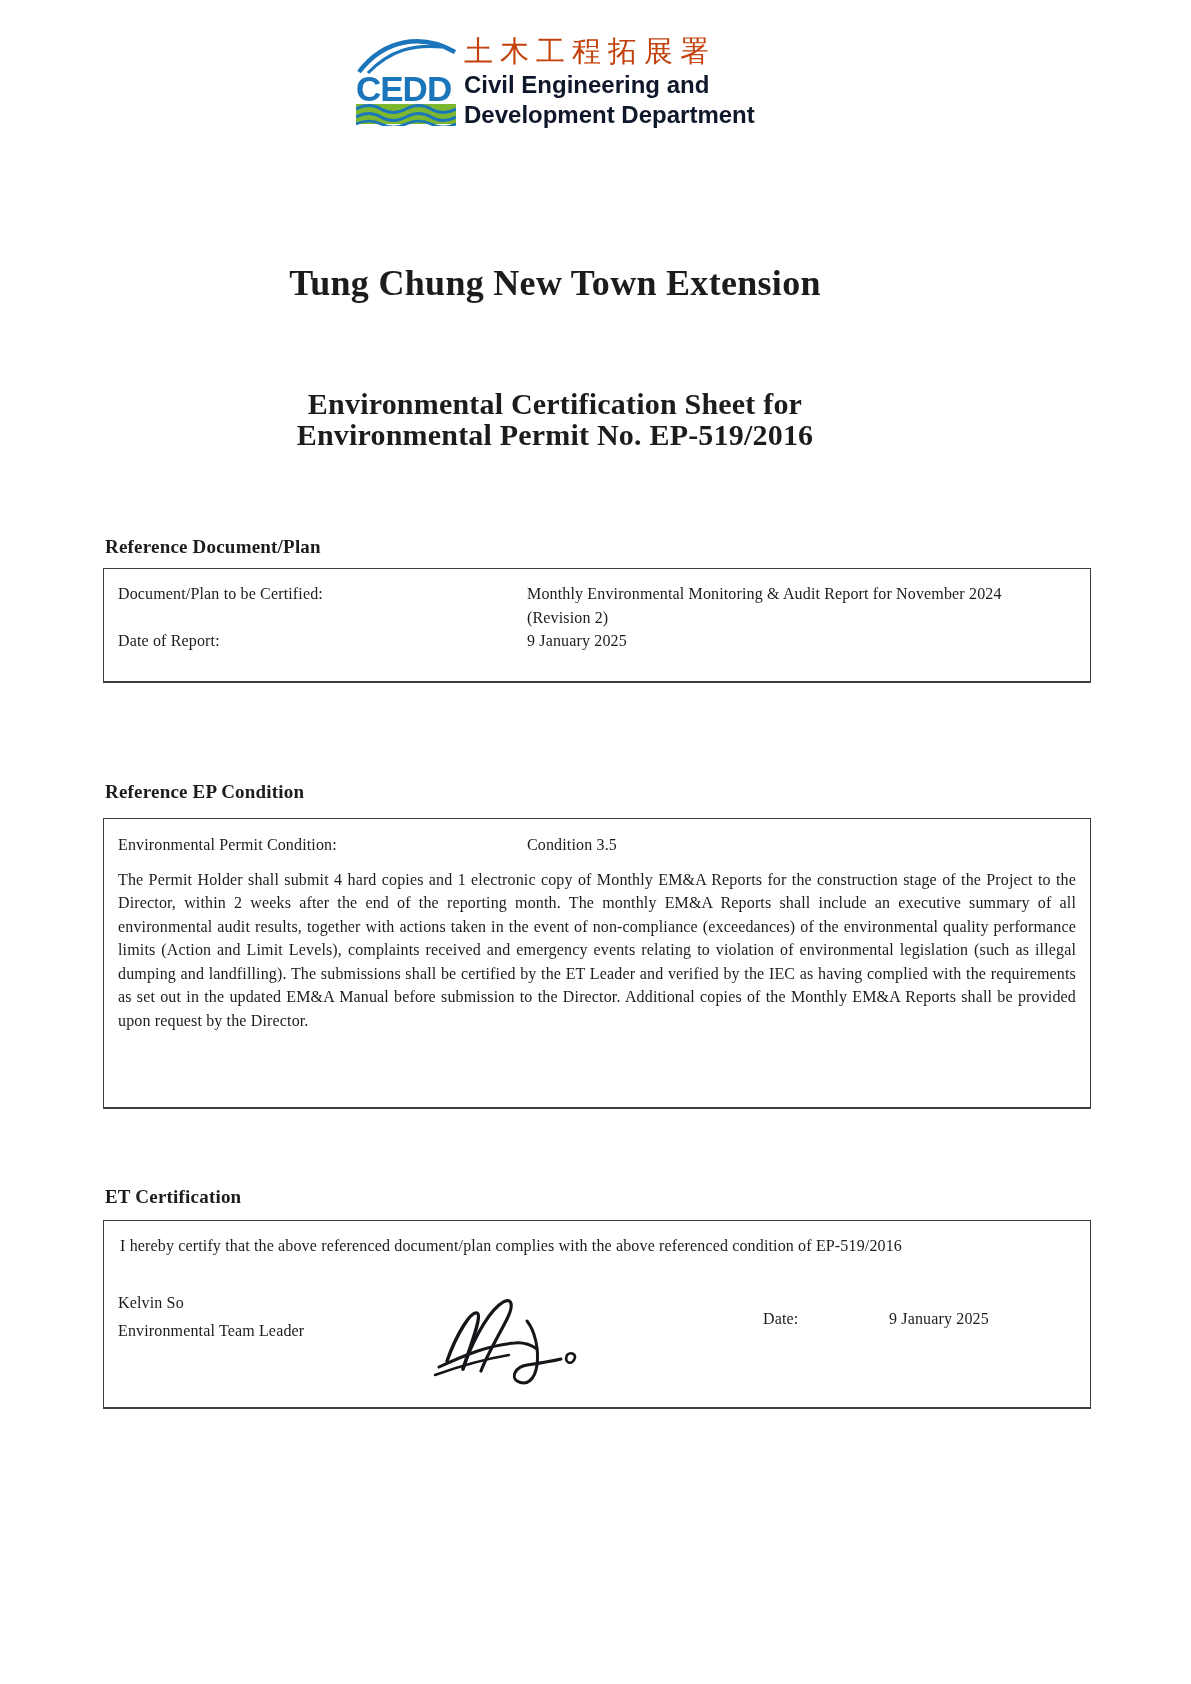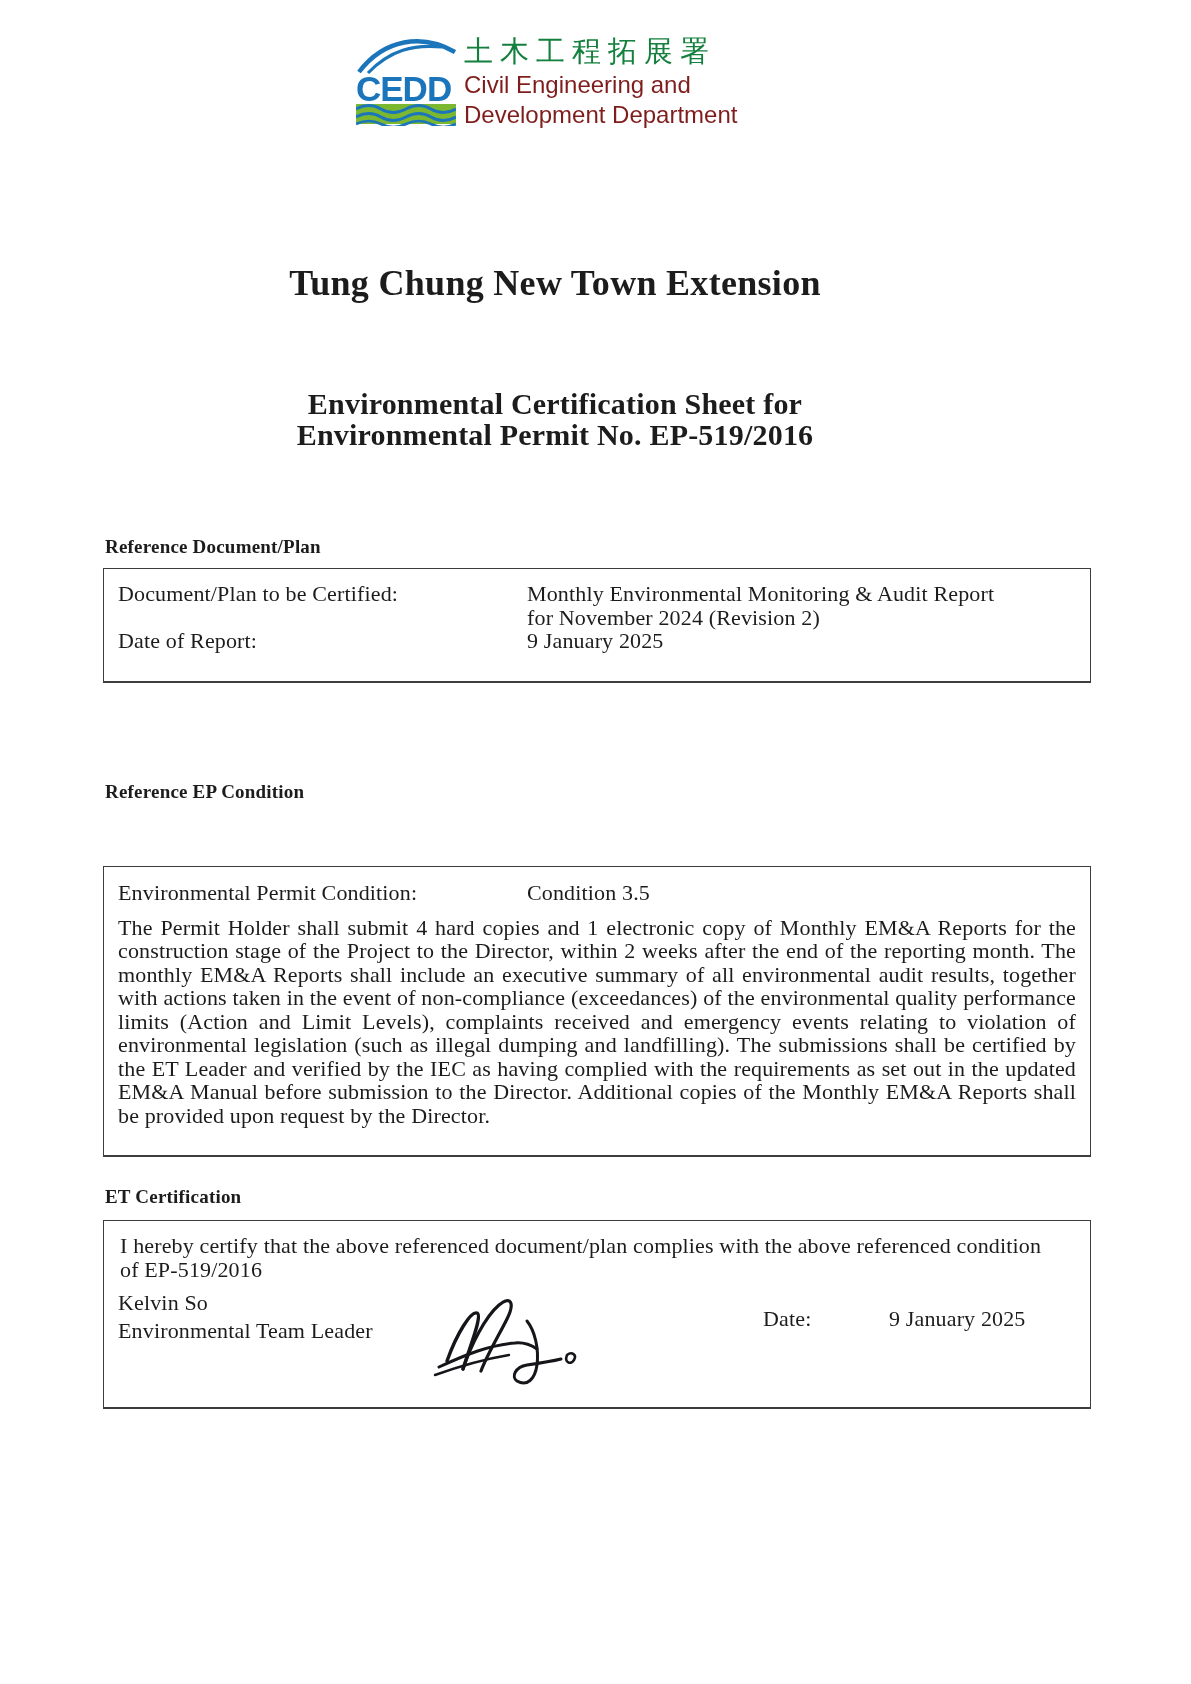--- a/index.html
+++ b/index.html
@@ -12,25 +12,25 @@
     color:#1c1c1c;
     overflow:hidden;
   }
   
   .logo{position:absolute;top:30px;left:356px;display:flex;align-items:flex-start;}
   .logo-mark{width:100px;height:96px;flex:none;}
   .logo-text{margin-left:8px;padding-top:4px;}
   .logo-zh{
     font-family:"DejaVu Sans", sans-serif;
     font-size:29px;line-height:34px;letter-spacing:7px;
-    color:#15803d;white-space:nowrap;
+    color:#c2410c;white-space:nowrap;
   }
   .logo-en{
     font-family:"Liberation Sans", sans-serif;
-    font-weight:normal;font-size:24px;line-height:27px;color:#7f1d1d;
+    font-weight:bold;font-size:24px;line-height:27px;color:#0f172a;
     margin-top:3px;white-space:nowrap;
   }
   
   .project-title{
     position:absolute;top:262px;left:0;width:1110px;
     text-align:center;font-weight:bold;font-size:36px;letter-spacing:.3px;
   }
   .doc-title{
     position:absolute;top:388px;left:0;width:1110px;
     text-align:center;font-weight:bold;font-size:30px;line-height:31px;letter-spacing:.2px;
@@ -40,24 +40,24 @@
     position:absolute;left:105px;
     font-weight:bold;font-size:19px;letter-spacing:.2px;
   }
   .h-refdoc{top:536px;}
   .h-refep{top:781px;}
   .h-etcert{top:1186px;}
   .box{
     position:absolute;left:103px;width:988px;
     border:1.5px solid #3d3d3d;border-bottom-width:2px;
     box-sizing:border-box;background:#fff;
-    font-size:22px;letter-spacing:.15px;line-height:23.5px;
+    font-size:16px;letter-spacing:.15px;line-height:23.5px;
   }
   .box1{top:568px;height:115px;padding:13px 14px;}
-  .box2{top:866px;height:291px;padding:14px 14px;}
+  .box2{top:818px;height:291px;padding:14px 14px;}
   .box3{top:1220px;height:189px;padding:13px 16px;}
   .row{display:flex;align-items:flex-start;}
   .label-col{width:409px;flex:none;}
   .value-col{flex:1;}
   .box1 .value-col{max-width:480px;}
   .row-gap{}
   .condition-text{margin-top:11px;text-align:justify;}
   .statement{max-width:925px;}
   .signatory{position:absolute;left:14px;top:68px;line-height:28px;}
   .date-label{position:absolute;left:659px;top:86px;}

